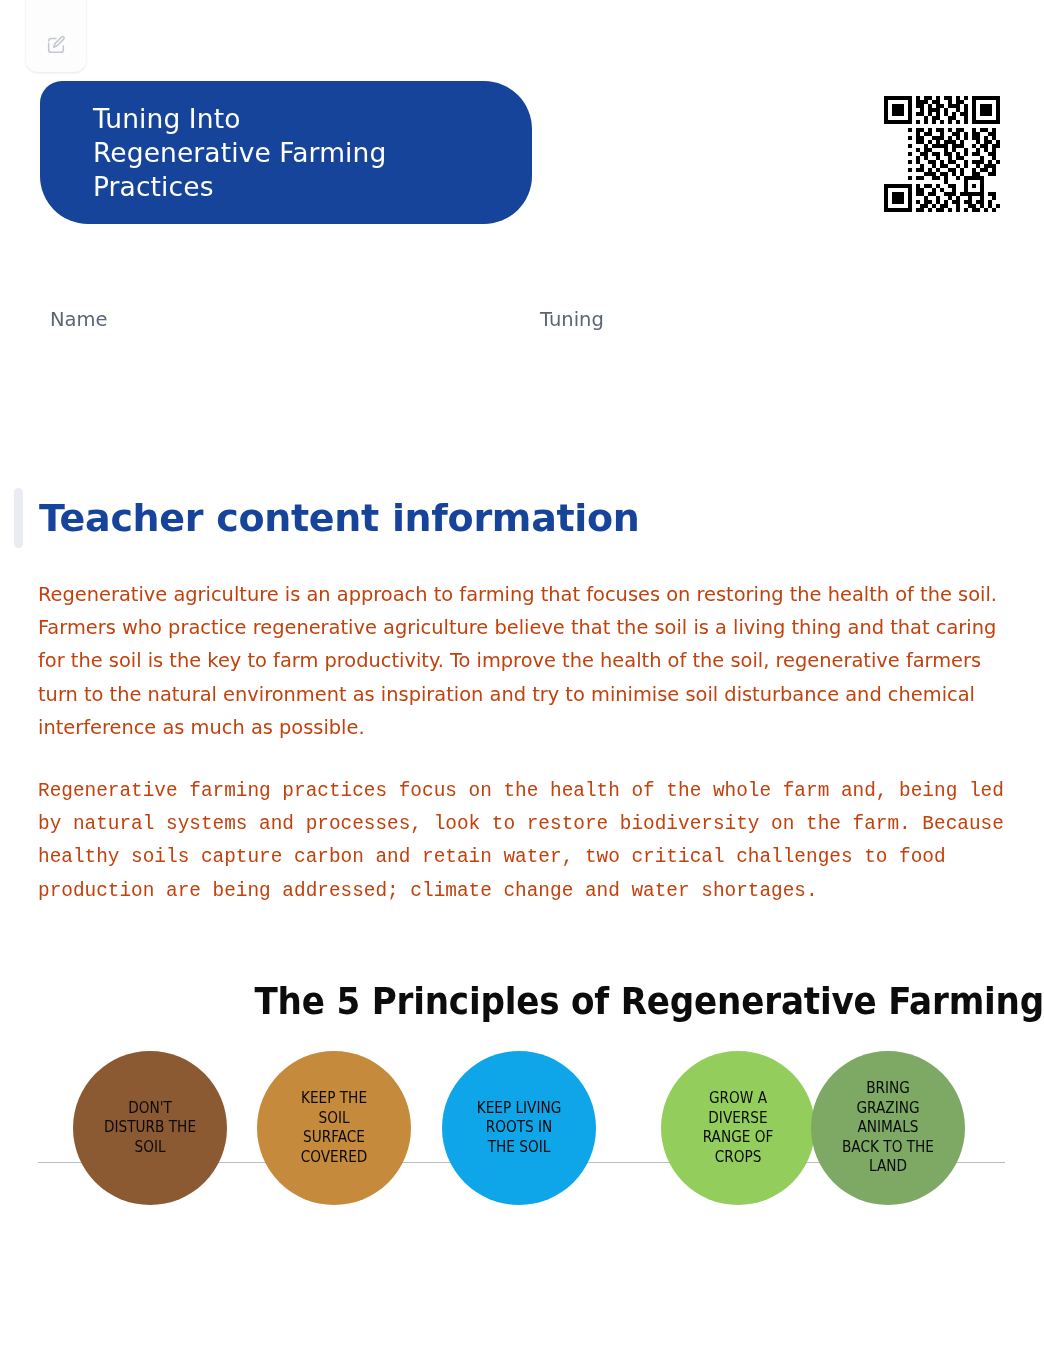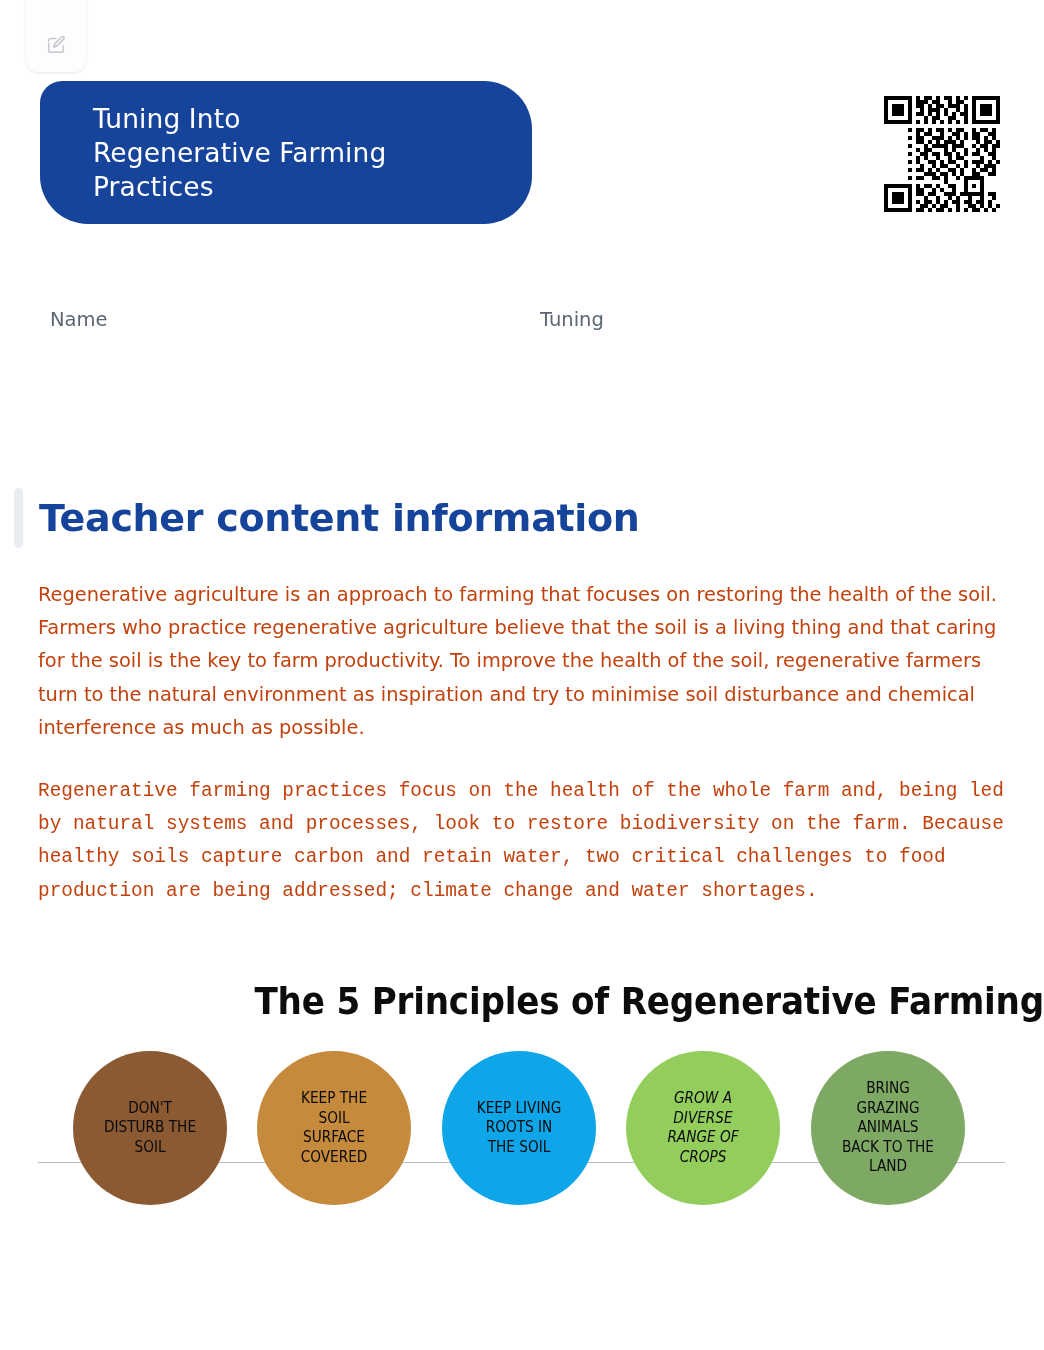--- a/index.html
+++ b/index.html
@@ -162,21 +162,21 @@
     color: #0A0A0A;
     font-size: 15.2px;
     line-height: 19.5px;
     font-family: "DejaVu Sans Condensed", "DejaVu Sans", "Liberation Sans", sans-serif;
     white-space: pre-line;
     padding: 0 6px;
   }
   .principle.p0 { left: 73px; }
   .principle.p1 { left: 257px; }
   .principle.p2 { left: 442px; }
-  .principle.p3 { left: 626px; font-style: italic; }
+  .principle.p3 { left: 661px; }
   .principle.p4 { left: 811px; }
 </style>
 </head>
 <body>
 
 <div class="edit-card">
   <span>
     <svg width="22" height="22" viewBox="0 0 24 24" fill="none" stroke="#C3C7CE" stroke-width="1.7" stroke-linecap="round" stroke-linejoin="round">
       <path d="M4 7.5A2.5 2.5 0 0 1 6.5 5H12"></path>
       <path d="M20 13v4.5A2.5 2.5 0 0 1 17.5 20h-11A2.5 2.5 0 0 1 4 17.5V10"></path>

